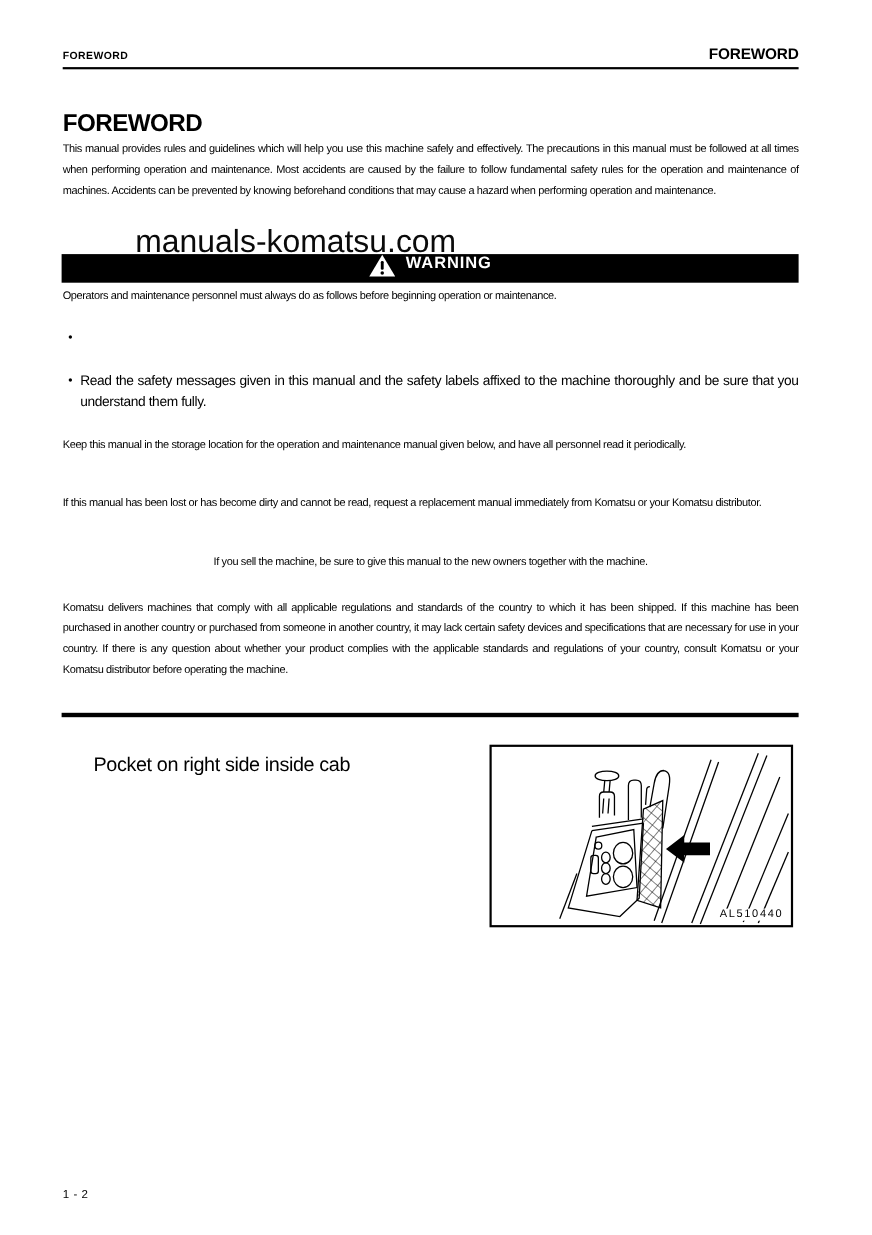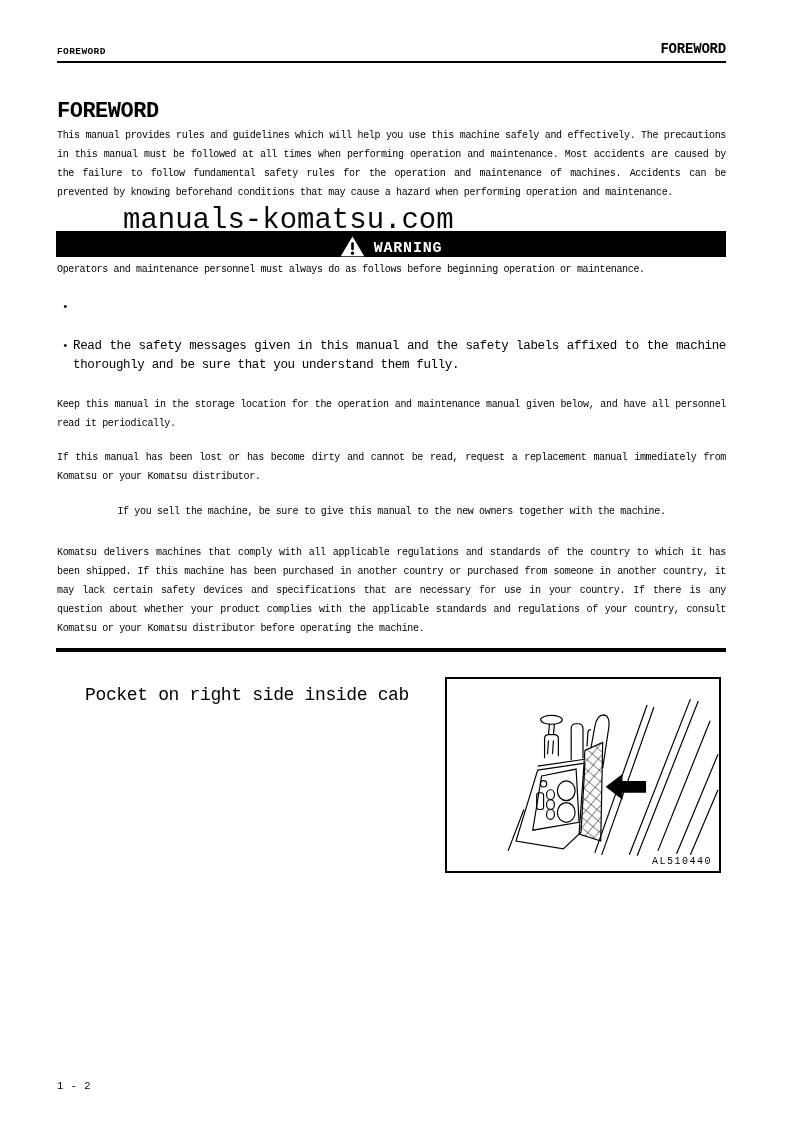--- a/index.html
+++ b/index.html
@@ -3,21 +3,21 @@
 <meta charset="utf-8">
 <style>
   * { margin:0; padding:0; box-sizing:border-box; }
   html,body { background:#e8e8e8; }
   .page {
     position:relative;
     width:793px; height:1123px;
     margin:0 auto;
     background:#ffffff;
     color:#000;
-    font-family:Liberation Mono, monospace;
+    font-family:Liberation Sans, sans-serif;
     overflow:hidden;
   }
   
   .running-header {
     position:absolute; left:57px; top:40px; width:669px; height:23px;
     display:flex; justify-content:space-between; align-items:flex-end;
     border-bottom:2px solid #000; padding-bottom:4px;
   }
   .running-header .hdr-left  { font-size:9.5px; font-weight:bold; letter-spacing:0.4px; }
   .running-header .hdr-right { font-size:14px;  font-weight:bold; letter-spacing:-0.2px; }
@@ -41,36 +41,36 @@
   .b1 { top:298px; }
   .b2 { top:337px; }
   .p-keep    { top:395px; }
   .p-lost    { top:448px; }
   .p-sell    { top:502px; text-align:center; }
   .p-komatsu { top:543px; }
 
   .warning-banner {
     position:absolute; left:56px; top:231px; width:670px; height:26px;
     background:#000; color:#fff;
-    display:flex; align-items:flex-end; justify-content:center; gap:9px;
+    display:flex; align-items:flex-start; justify-content:center; gap:9px;
   }
   .warning-banner .warn-word { font-size:15px; font-weight:bold; letter-spacing:0.8px; }
   .warning-banner svg { display:block; }
 
   .section-rule {
     position:absolute; left:56px; top:648px; width:670px; height:4px; background:#000;
   }
 
   .storage-line1 { position:absolute; left:57px; top:667px; width:380px;
                    font-size:12.5px; line-height:19px; letter-spacing:-0.35px; }
   .storage-line2 { position:absolute; left:85px; top:686px; width:350px;
                    font-size:18px; line-height:19px; letter-spacing:-0.35px; }
 
   .figure-box {
-    position:absolute; left:445px; top:677px; width:276px; height:196px;
+    position:absolute; left:445px; top:677px; width:276px; height:166px;
     border:2px solid #000; background:#fff;
   }
   .figure-box svg { display:block; width:100%; height:100%; }
   .figure-label {
     position:absolute; right:7px; bottom:4px;
     font-size:10px; letter-spacing:1.5px; background:#fff; padding-left:3px;
   }
 
   .watermark {
     position:absolute; left:123px; top:204px;

